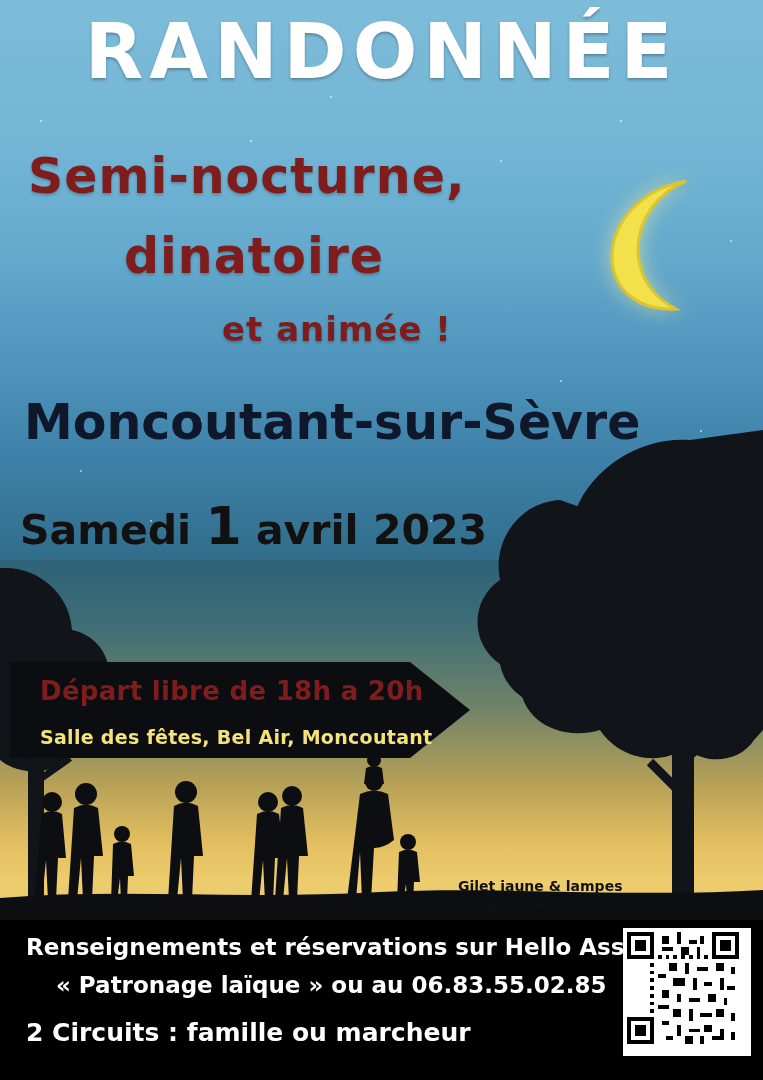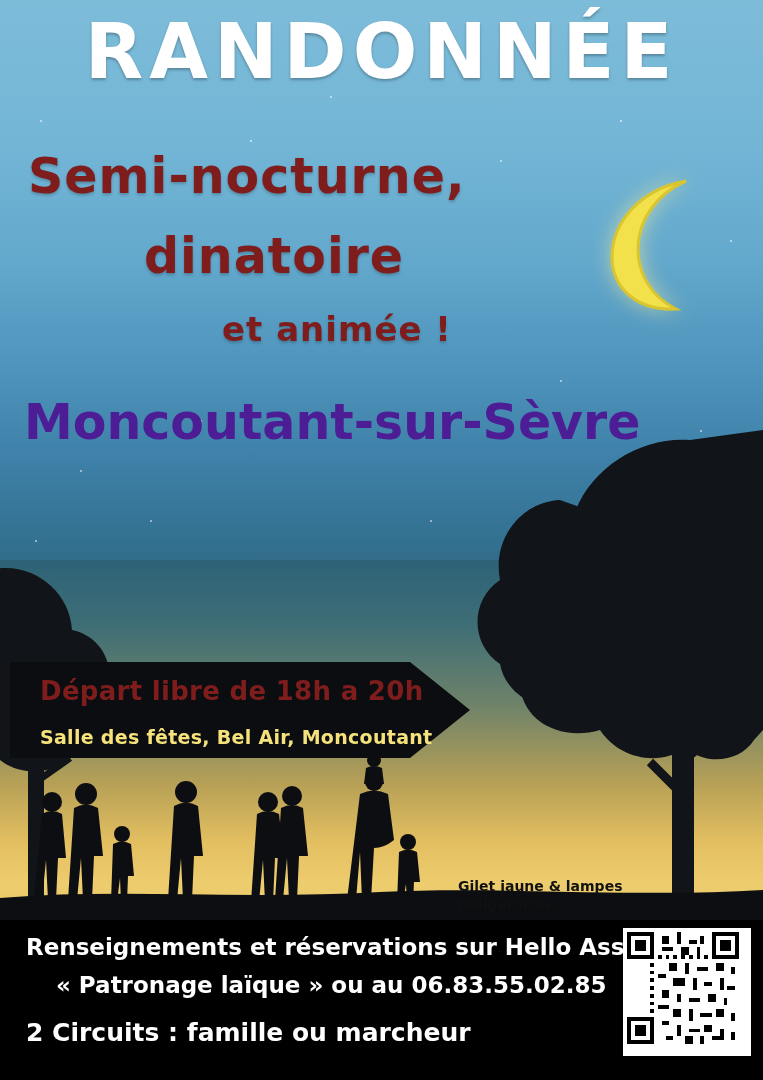--- a/index.html
+++ b/index.html
@@ -61,25 +61,25 @@
   }
   .sub{
     position:absolute;
     color:#7f1d1d;
     font-weight:bold;
     text-shadow:0 2px 3px rgba(0,0,0,.22);
     letter-spacing:1px;
     line-height:1;
   }
   .sub1{left:28px;top:152px;font-size:49px;}
-  .sub2{left:144px;top:232px;font-size:49px;}
+  .sub2{left:124px;top:232px;font-size:49px;}
   .sub3{left:222px;top:312px;font-size:34px;}
   .place{
     position:absolute;left:24px;top:398px;
-    font-size:49px;font-weight:bold;color:#4c1d95;letter-spacing:0px;
+    font-size:49px;font-weight:bold;color:#0f172a;letter-spacing:0px;
     line-height:1;
   }
   .date{
     position:absolute;left:20px;top:500px;
     font-size:41px;font-weight:bold;color:#111111;
     line-height:1;
   }
   .date .big{font-size:52px;}
   
   .prices{
@@ -167,20 +167,25 @@
   </div>
 
   <div class="title">RANDONNÉE</div>
 
   <div class="sub sub1">Semi-nocturne,</div>
   <div class="sub sub2">dinatoire</div>
   <div class="sub sub3">et animée !</div>
 
   <div class="place">Moncoutant-sur-Sèvre</div>
 
+  <div class="date">
+    <span>Samedi</span>
+    <span class="big">1</span>
+    <span>avril 2023</span>
+  </div>
 
   <div class="prices">
     <div class="l1">Adultes  16€</div>
     <div class="l2">Enfants</div>
     <div class="l3">
       <span>(primaire)</span>
       <span class="euro">8€</span>
     </div>
   </div>
 

